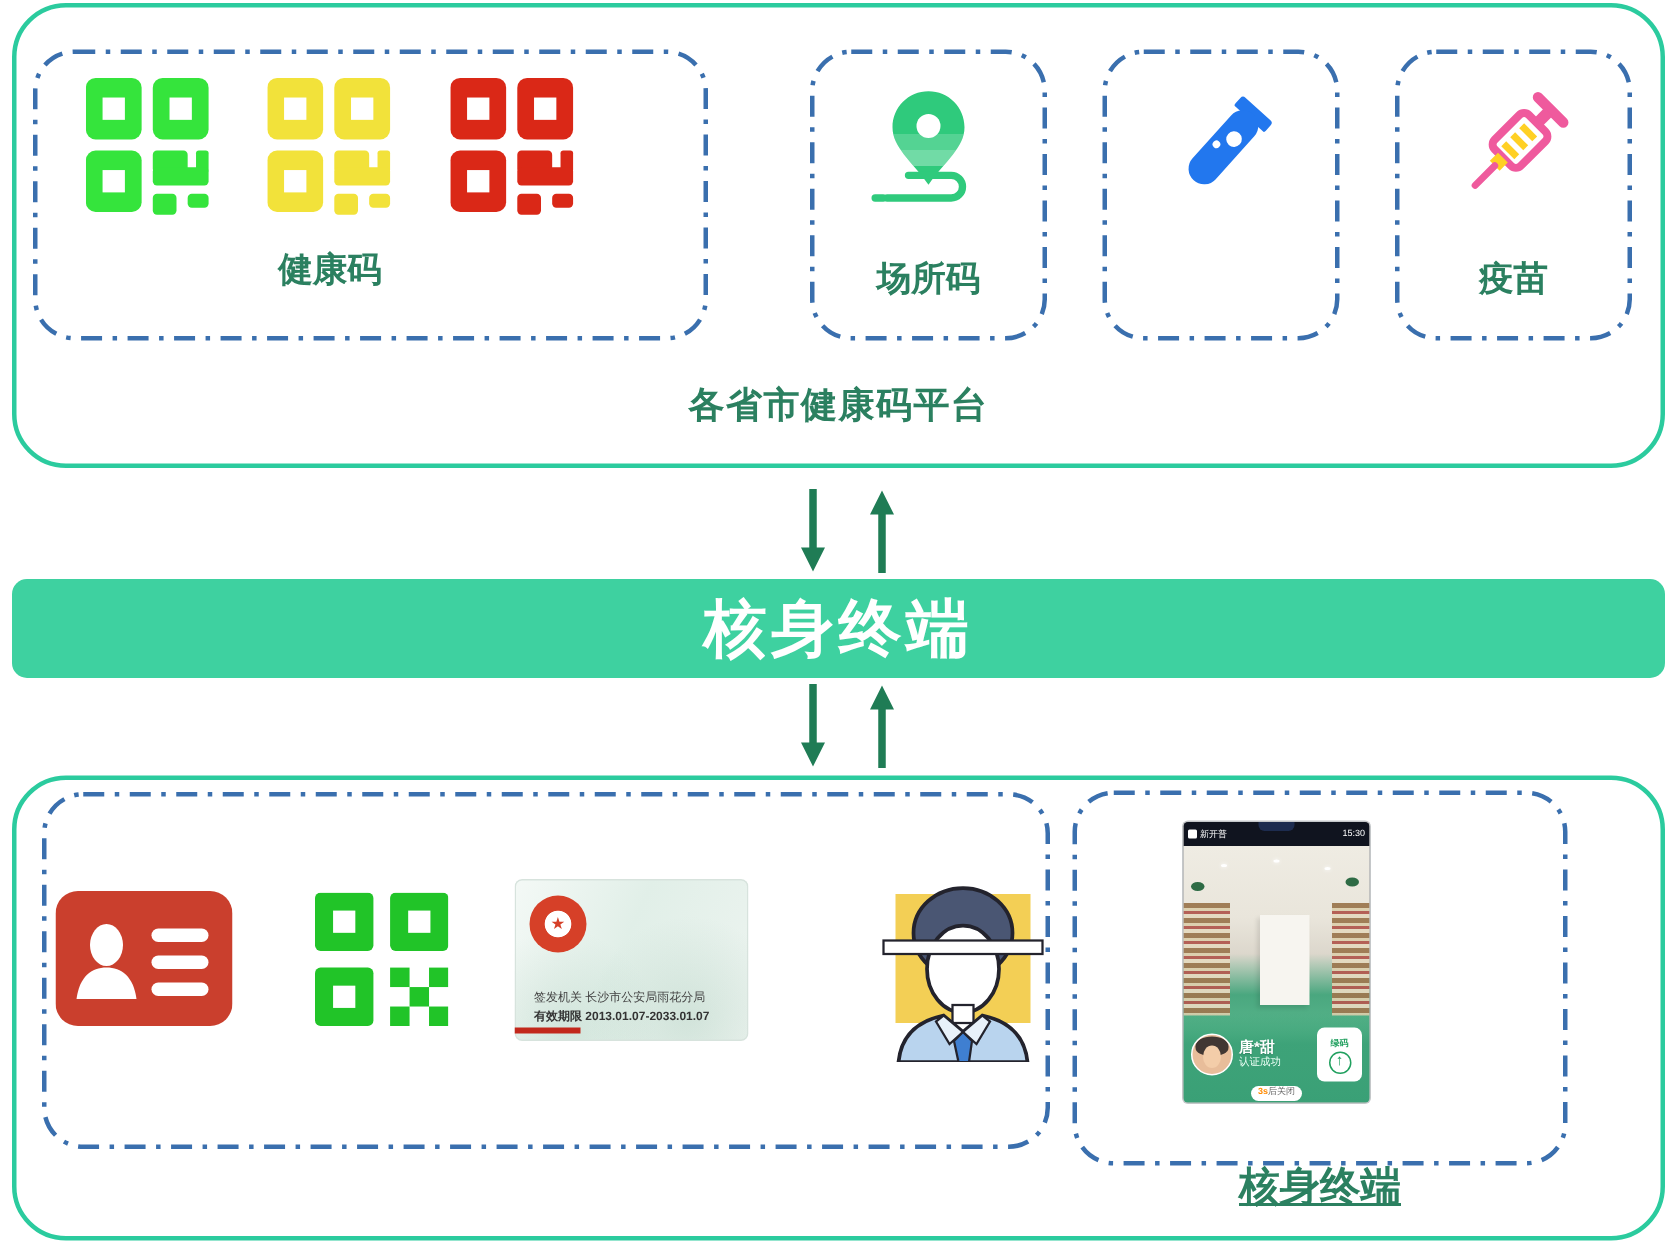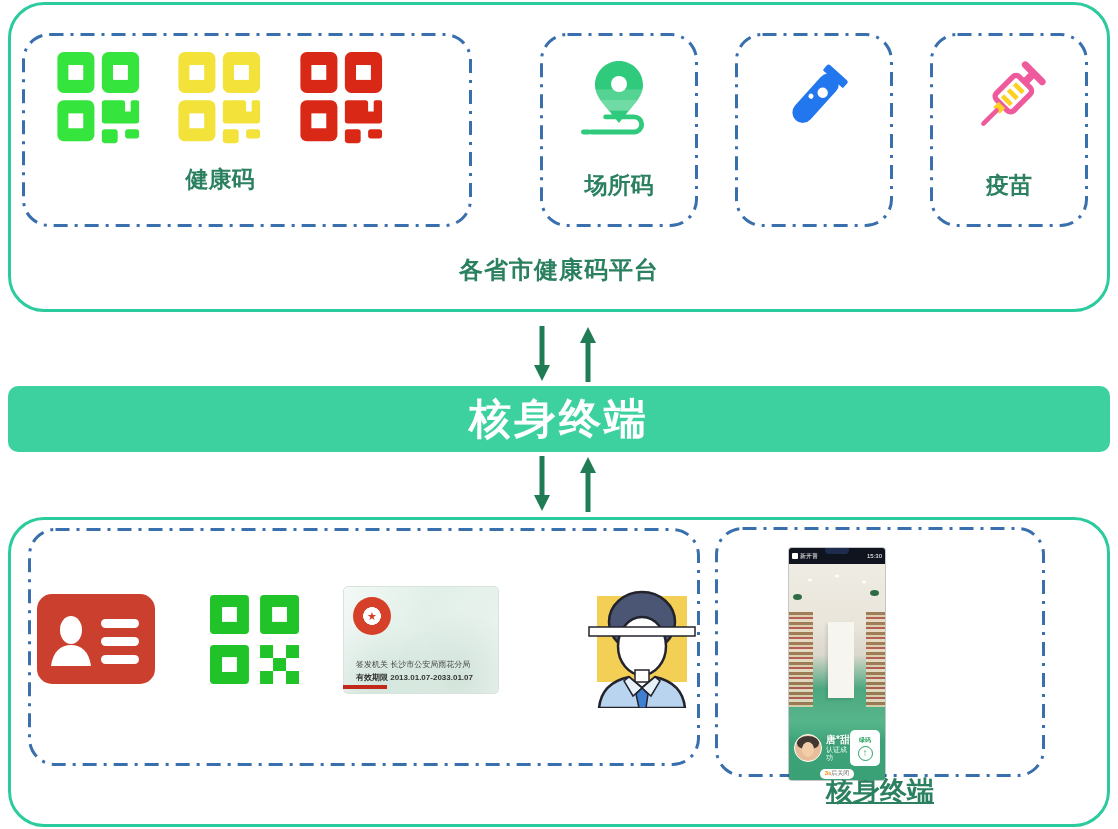--- a/index.html
+++ b/index.html
@@ -52,23 +52,24 @@
     color:var(--idcard_red,#d64028);font-size:11px;line-height:1;
   }
   .idc-titles{position:absolute;left:54px;top:14px;width:98px;text-align:center;color:#111;}
   .idc-country{font-size:12px;font-weight:bold;letter-spacing:2px;white-space:nowrap;}
   .idc-name{font-size:16px;font-weight:bold;letter-spacing:5px;margin-top:6px;white-space:nowrap;}
   .idc-issuer{position:absolute;left:13px;bottom:24px;font-size:8px;color:#444;white-space:nowrap;}
   .idc-valid{position:absolute;left:13px;bottom:11px;font-size:8px;font-weight:bold;color:#333;white-space:nowrap;}
   .idc-redbar{position:absolute;left:0;bottom:5px;width:44px;height:4px;background:#c2281c;}
   
   .phone{
-    position:absolute;left:789px;top:548px;width:96px;height:232px;
+    position:absolute;left:789px;top:548px;width:96px;height:187px;
     background:#a3a3a3;border-radius:3px;overflow:hidden;
     box-shadow:0 0 0 1px rgba(20,30,40,0.25);
+    padding-left:28px;
   }
   .ph-header{
     position:absolute;left:0;top:0;right:0;height:16px;background:var(--phone_header,#10141f);
     display:flex;align-items:center;justify-content:space-between;padding:0 3px;box-sizing:border-box;
     color:#fff;font-size:6px;z-index:3;
   }
   .ph-brand{display:flex;align-items:center;gap:2px;white-space:nowrap;}
   .ph-logo{width:6px;height:6px;background:#fff;border-radius:1px;flex:none;}
   .ph-notch{position:absolute;left:50%;top:0;transform:translateX(-50%);width:24px;height:6px;background:#1d2c4f;border-radius:0 0 4px 4px;}
   .ph-time{white-space:nowrap;}

